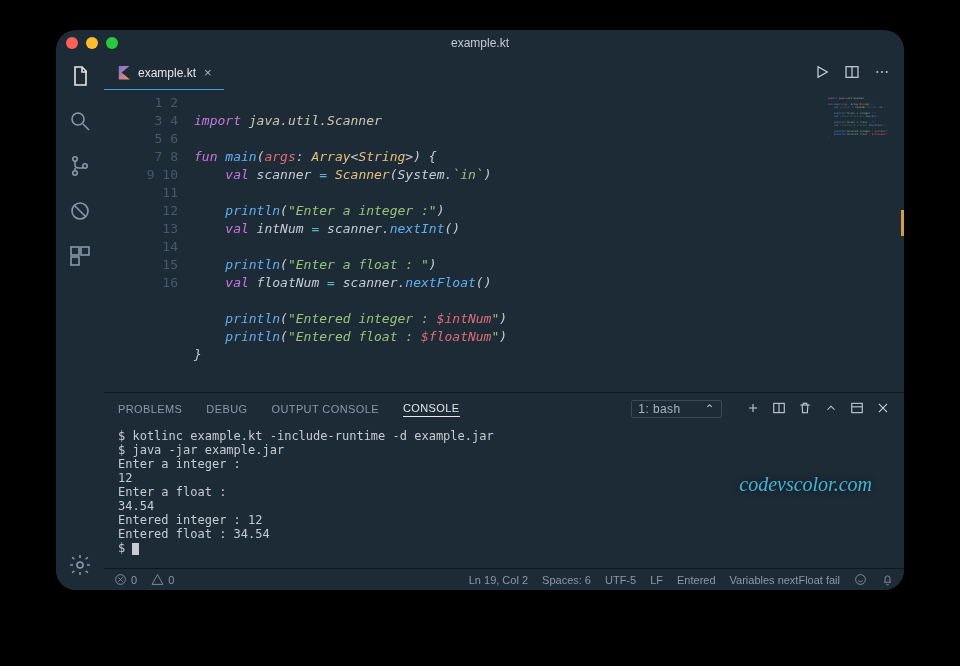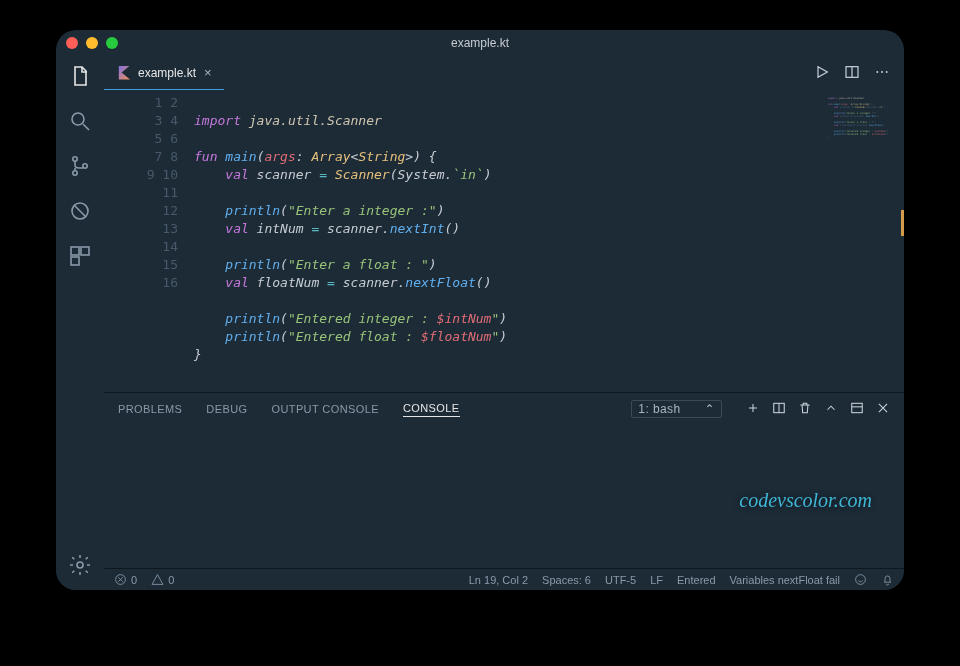--- a/index.html
+++ b/index.html
@@ -215,21 +215,21 @@
     padding: 0 10px;
     gap: 14px;
     flex-shrink: 0;
   }
   .statusbar .flex { flex: 1; }
   .statusbar svg { width: 13px; height: 13px; stroke: #8a99a8; fill: none; stroke-width: 1.6; vertical-align: -2px; }
   .statitem { display: inline-flex; align-items: center; gap: 4px; }
   .watermark {
     position: absolute;
     right: 32px;
-    bottom: 78px;
+    bottom: 94px;
     color: #3fb7d6;
     font-family: "Comic Sans MS", cursive;
     font-style: italic;
     font-size: 20px;
     text-shadow: 0 0 6px rgba(0,0,0,.6);
     pointer-events: none;
   }
   .wrap { position: relative; }
 </style>
 </head>
@@ -399,20 +399,29 @@
                   </svg></span>
             <span><svg viewBox="0 0 24 24">
                     <rect x="3" y="4" width="18" height="16"></rect>
                     <path d="M3 10h18"></path>
                   </svg></span>
             <span><svg viewBox="0 0 24 24">
                     <path d="M5 5l14 14M19 5 5 19"></path>
                   </svg></span>
           </div>
         </div>
+        <div class="terminal" id="terminal">$ kotlinc example.kt -include-runtime -d example.jar
+$ java -jar example.jar
+Enter a integer :
+12
+Enter a float :
+34.54
+Entered integer : 12
+Entered float : 34.54
+$ <span class="cursorblk"></span></div>
       </div>
 
       <div class="statusbar">
         <span class="statitem">
           <svg viewBox="0 0 24 24">
                 <circle cx="12" cy="12" r="9"></circle>
                 <path d="M8 8l8 8M16 8l-8 8"></path>
               </svg>
           <span>0</span>
         </span>

